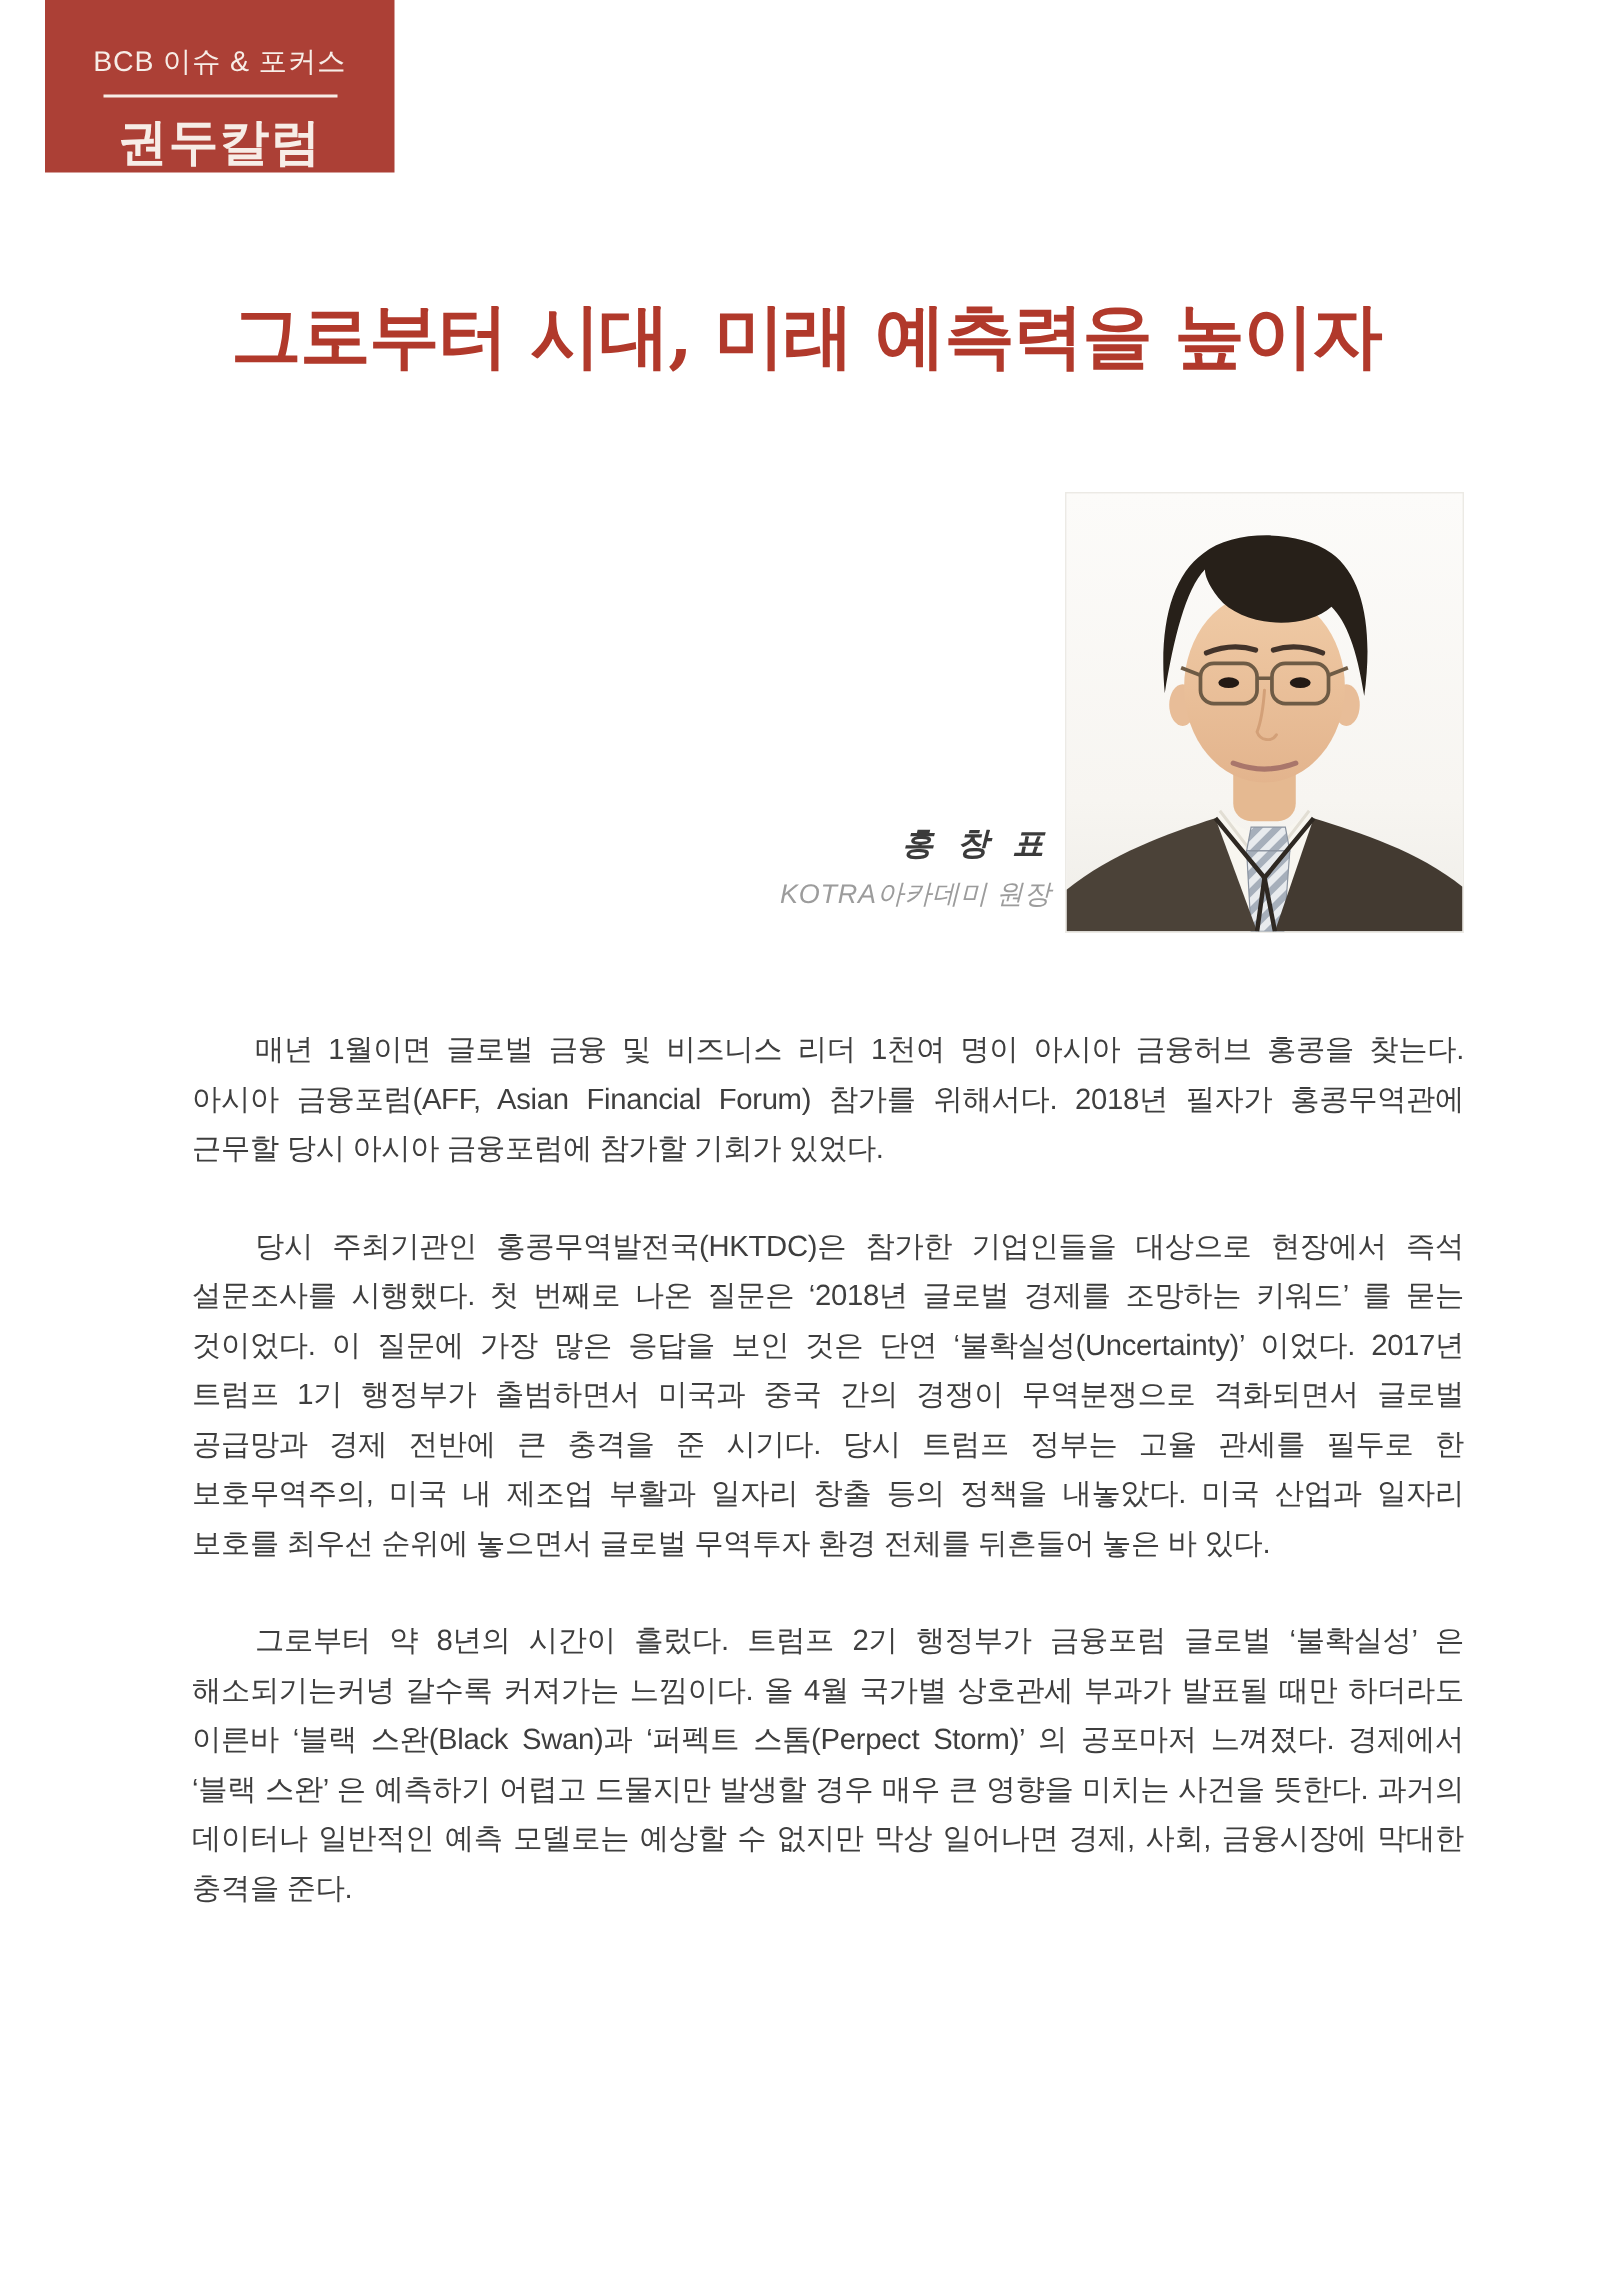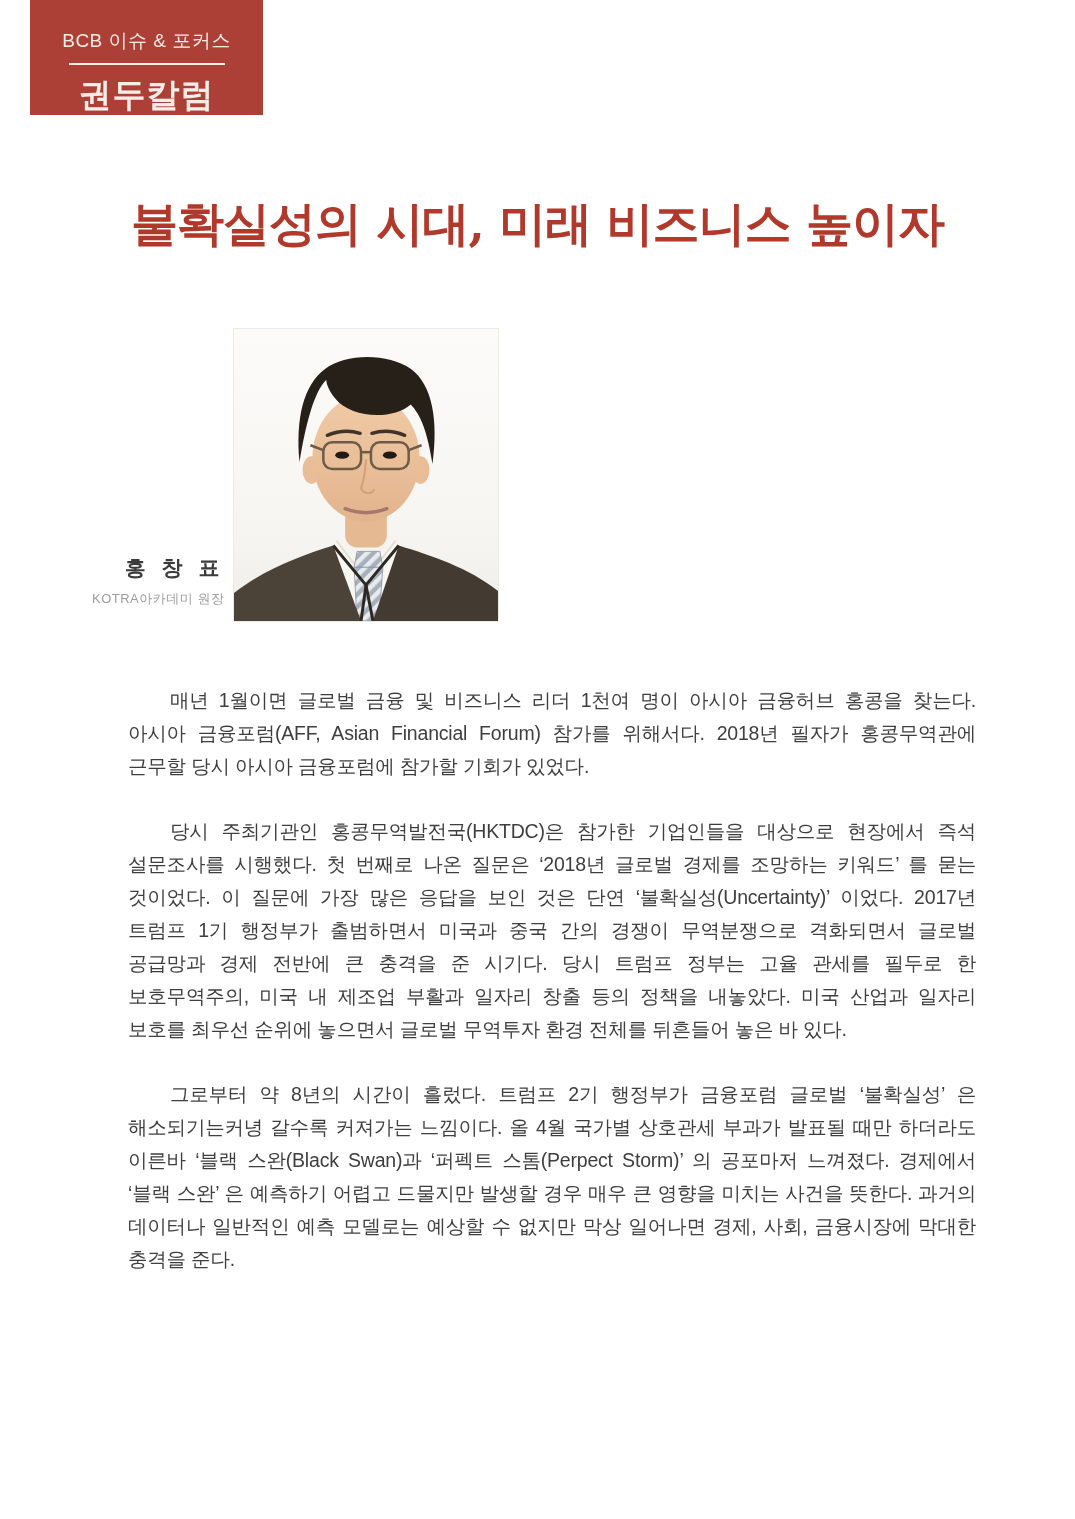--- a/index.html
+++ b/index.html
@@ -48,37 +48,38 @@
     color:#B1392B;
     letter-spacing:-1px;
     white-space:nowrap;
   }
 
   
   .author-row {
     position:absolute; left:92px; top:328px;
     width:884px; height:294px;
     display:flex;
-    justify-content:flex-start;
+    justify-content:flex-end;
     align-items:flex-end;
+    font-style:italic;
   }
   .author-info {
     text-align:right;
     margin-right:9px;
     padding-bottom:14px;
   }
   .author-name {
     font-size:21px;
     font-weight:bold;
     color:#3B3B3B;
     letter-spacing:5px;
   }
   .author-role {
     margin-top:8px;
-    font-size:13px;
+    font-size:18px;
     color:#9C9C9C;
     letter-spacing:0.5px;
   }
   .photo {
     width:266px; height:294px;
     flex:0 0 266px;
     border:1px solid #ECEAE5;
     background:#FAF9F6;
   }
   .photo svg { display:block; width:100%; height:100%; }
@@ -101,21 +102,21 @@
 <body>
 
 <div class="page">
 
   <div class="badge">
     <div class="badge-section">BCB 이슈 &amp; 포커스</div>
     <div class="badge-divider"></div>
     <div class="badge-column">권두칼럼</div>
   </div>
 
-  <h1 class="title">불확실성의 시대, 미래 비즈니스 높이자</h1>
+  <h1 class="title">그로부터 시대, 미래 예측력을 높이자</h1>
 
   <div class="author-row">
     <div class="author-info">
       <div class="author-name">홍 창 표</div>
       <div class="author-role">KOTRA아카데미 원장</div>
     </div>
 
     <div class="photo">
       <svg viewBox="0 0 266 294" xmlns="http://www.w3.org/2000/svg">
         <defs>

